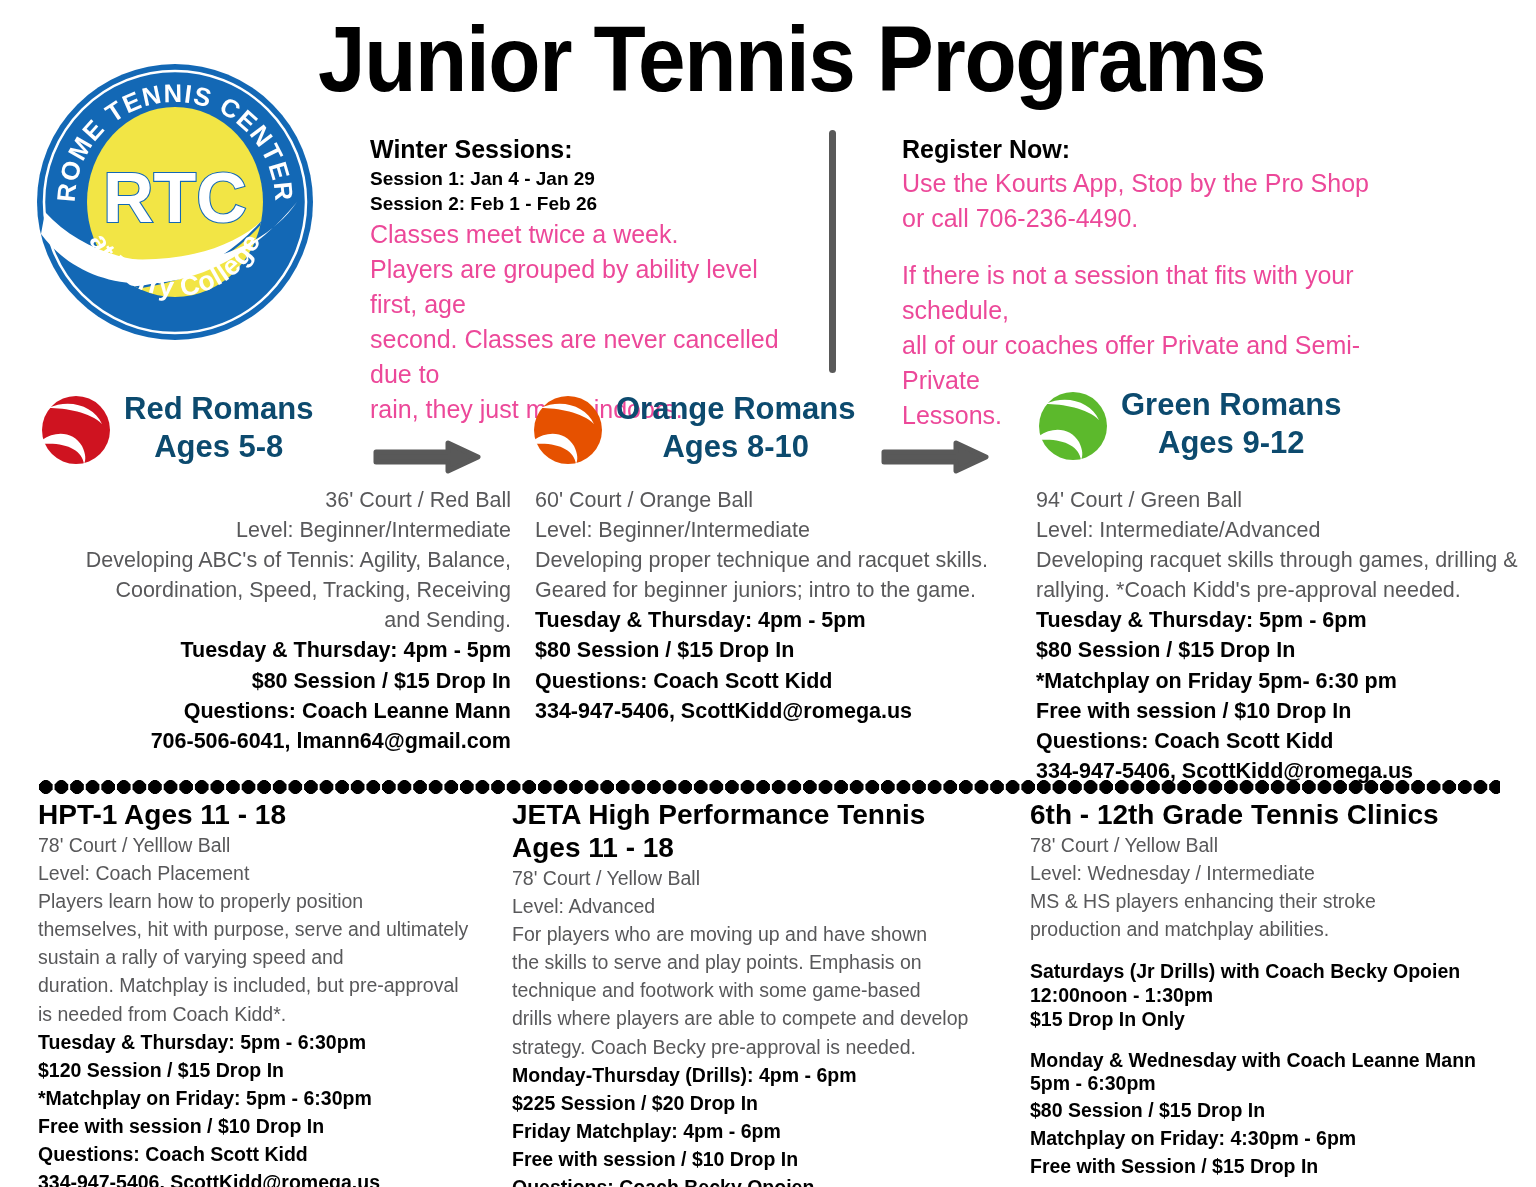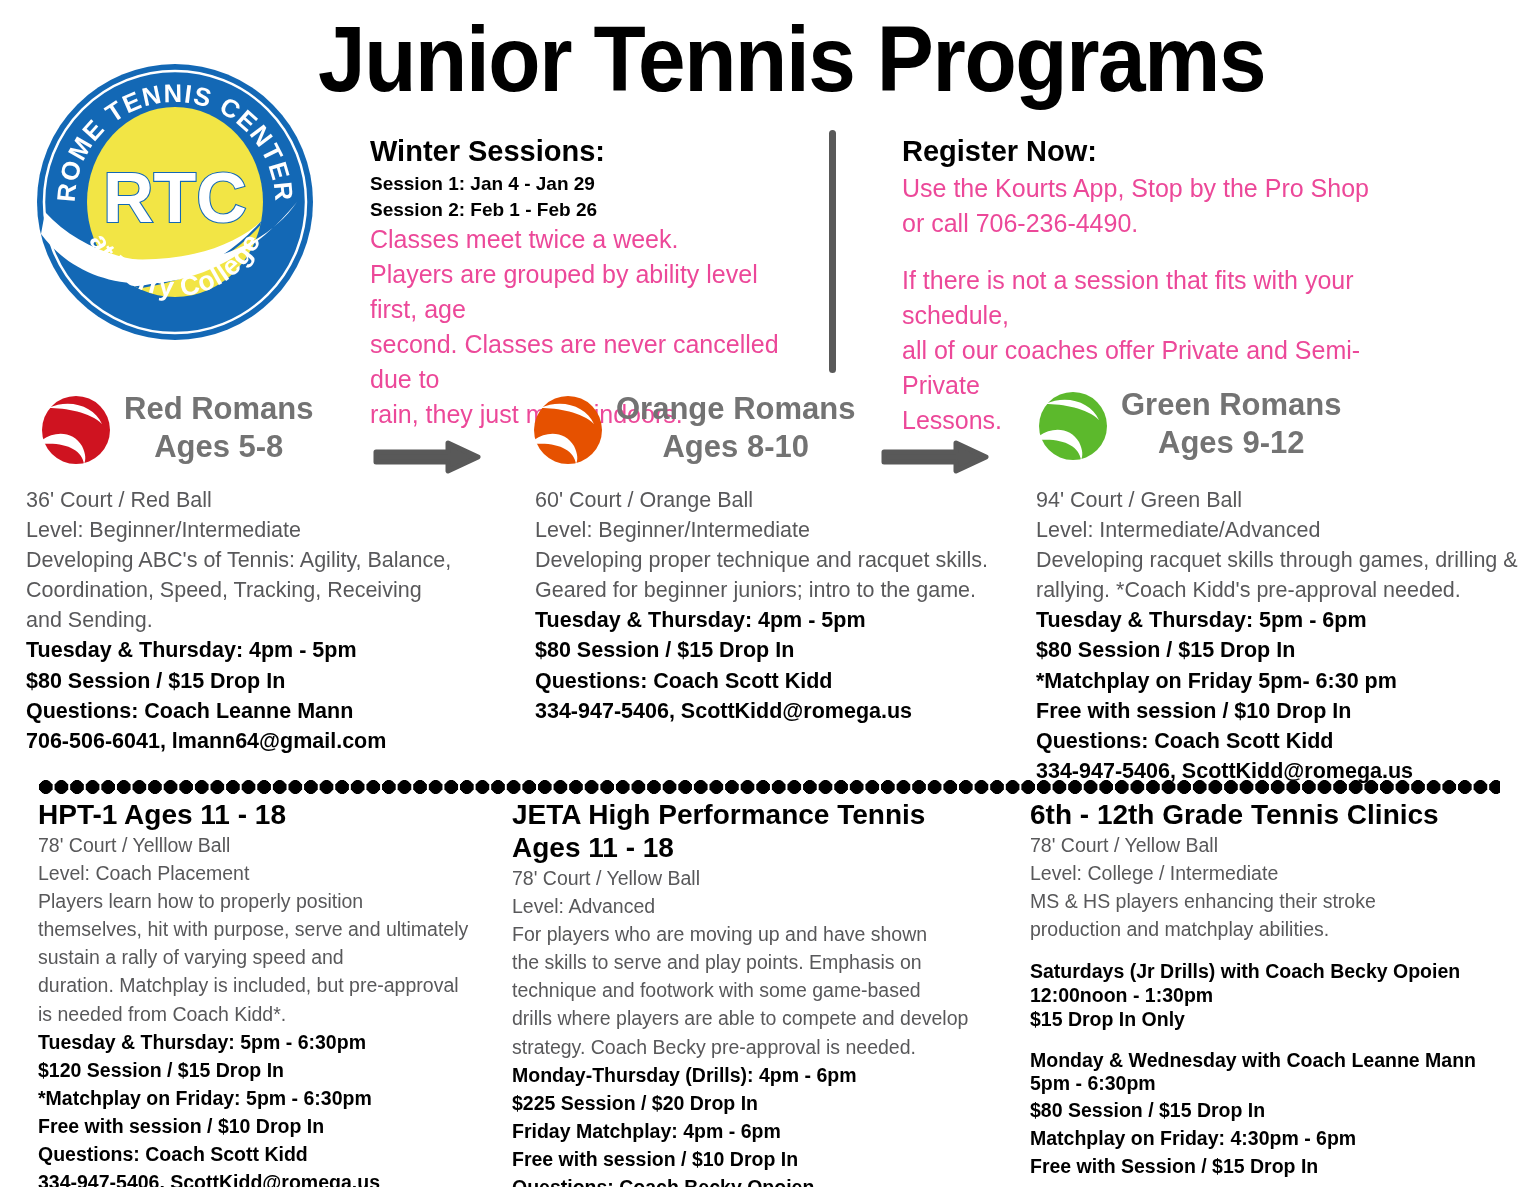--- a/index.html
+++ b/index.html
@@ -52,21 +52,21 @@
     top: 133px;
     width: 420px;
   }
   .header-right {
     position: absolute;
     left: 902px;
     top: 133px;
     width: 490px;
   }
   .hdr-title {
-    font-size: 29px;
+    font-size: 25px;
     font-weight: 700;
     line-height: 1.30;
     color: #000;
   }
   .hdr-bold {
     font-size: 19px;
     font-weight: 700;
     line-height: 1.36;
     color: #000;
   }
@@ -100,21 +100,21 @@
     height: 72px;
     margin-top: 4px;
   }
   .ball svg { display: block; width: 72px; height: 72px; }
   .level-titles {
     margin-left: 12px;
     text-align: center;
     font-weight: 700;
     font-size: 31px;
     line-height: 1.22;
-    color: #737373;
+    color: #0c4a6e;
     white-space: nowrap;
   }
   .arrow {
     position: absolute;
     width: 110px;
     height: 34px;
   }
   .arrow svg { display: block; width: 110px; height: 34px; }
 
   
@@ -277,21 +277,21 @@
         <path d="M 8,14 C 30,4 54,12 62,30 C 50,18 26,14 8,14 Z" fill="#ffffff"></path>
         <path d="M 2,46 C 16,36 34,38 42,52 C 46,60 46,66 44,70 C 42,56 26,48 2,50 Z" fill="#ffffff"></path>
       </svg>
     </div>
     <div class="level-titles">
       <div>Green Romans</div>
       <div>Ages 9-12</div>
     </div>
   </div>
 
-  <div class="prog-body" style="left:26px; top:485px; width:470px;">
+  <div class="prog-body" style="left:41px; top:485px; width:470px;text-align:right;">
     <div class="pb-reg">36' Court / Red Ball</div>
     <div class="pb-reg">Level: Beginner/Intermediate</div>
     <div class="pb-reg">Developing ABC's of Tennis: Agility, Balance,</div>
     <div class="pb-reg">Coordination, Speed, Tracking, Receiving</div>
     <div class="pb-reg">and Sending.</div>
     <div class="pb-bold">Tuesday &amp; Thursday:  4pm - 5pm</div>
     <div class="pb-bold">$80 Session / $15 Drop In</div>
     <div class="pb-bold">Questions: Coach Leanne Mann</div>
     <div class="pb-bold">706-506-6041, lmann64@gmail.com</div>
   </div>
@@ -353,21 +353,21 @@
     <div class="bt-bold">$225 Session / $20 Drop In</div>
     <div class="bt-bold">Friday Matchplay: 4pm - 6pm</div>
     <div class="bt-bold">Free with session / $10 Drop In</div>
     <div class="bt-bold">Questions: Coach Becky Opoien</div>
 
   </div>
 
   <div class="bot-col" style="left:1030px; top:798px; width:495px;">
     <div class="bot-title">6th - 12th Grade Tennis Clinics</div>
     <div class="bt-reg">78' Court / Yellow Ball</div>
-    <div class="bt-reg">Level:  College / Intermediate</div>
+    <div class="bt-reg">Level:  Wednesday / Intermediate</div>
     <div class="bt-reg">MS &amp; HS players enhancing their stroke</div>
     <div class="bt-reg">production and matchplay abilities.</div>
     <div class="blank-line"></div>
     <div class="bt-bold-tight nowrapline">Saturdays (Jr Drills) with Coach Becky Opoien</div>
     <div class="bt-bold-tight">12:00noon - 1:30pm</div>
     <div class="bt-bold-tight">$15 Drop In Only</div>
     <div class="blank-line"></div>
     <div class="bt-bold-tight nowrapline">Monday &amp; Wednesday with Coach Leanne Mann</div>
     <div class="bt-bold-tight">5pm - 6:30pm</div>
     <div class="bt-bold">$80 Session / $15 Drop In</div>

